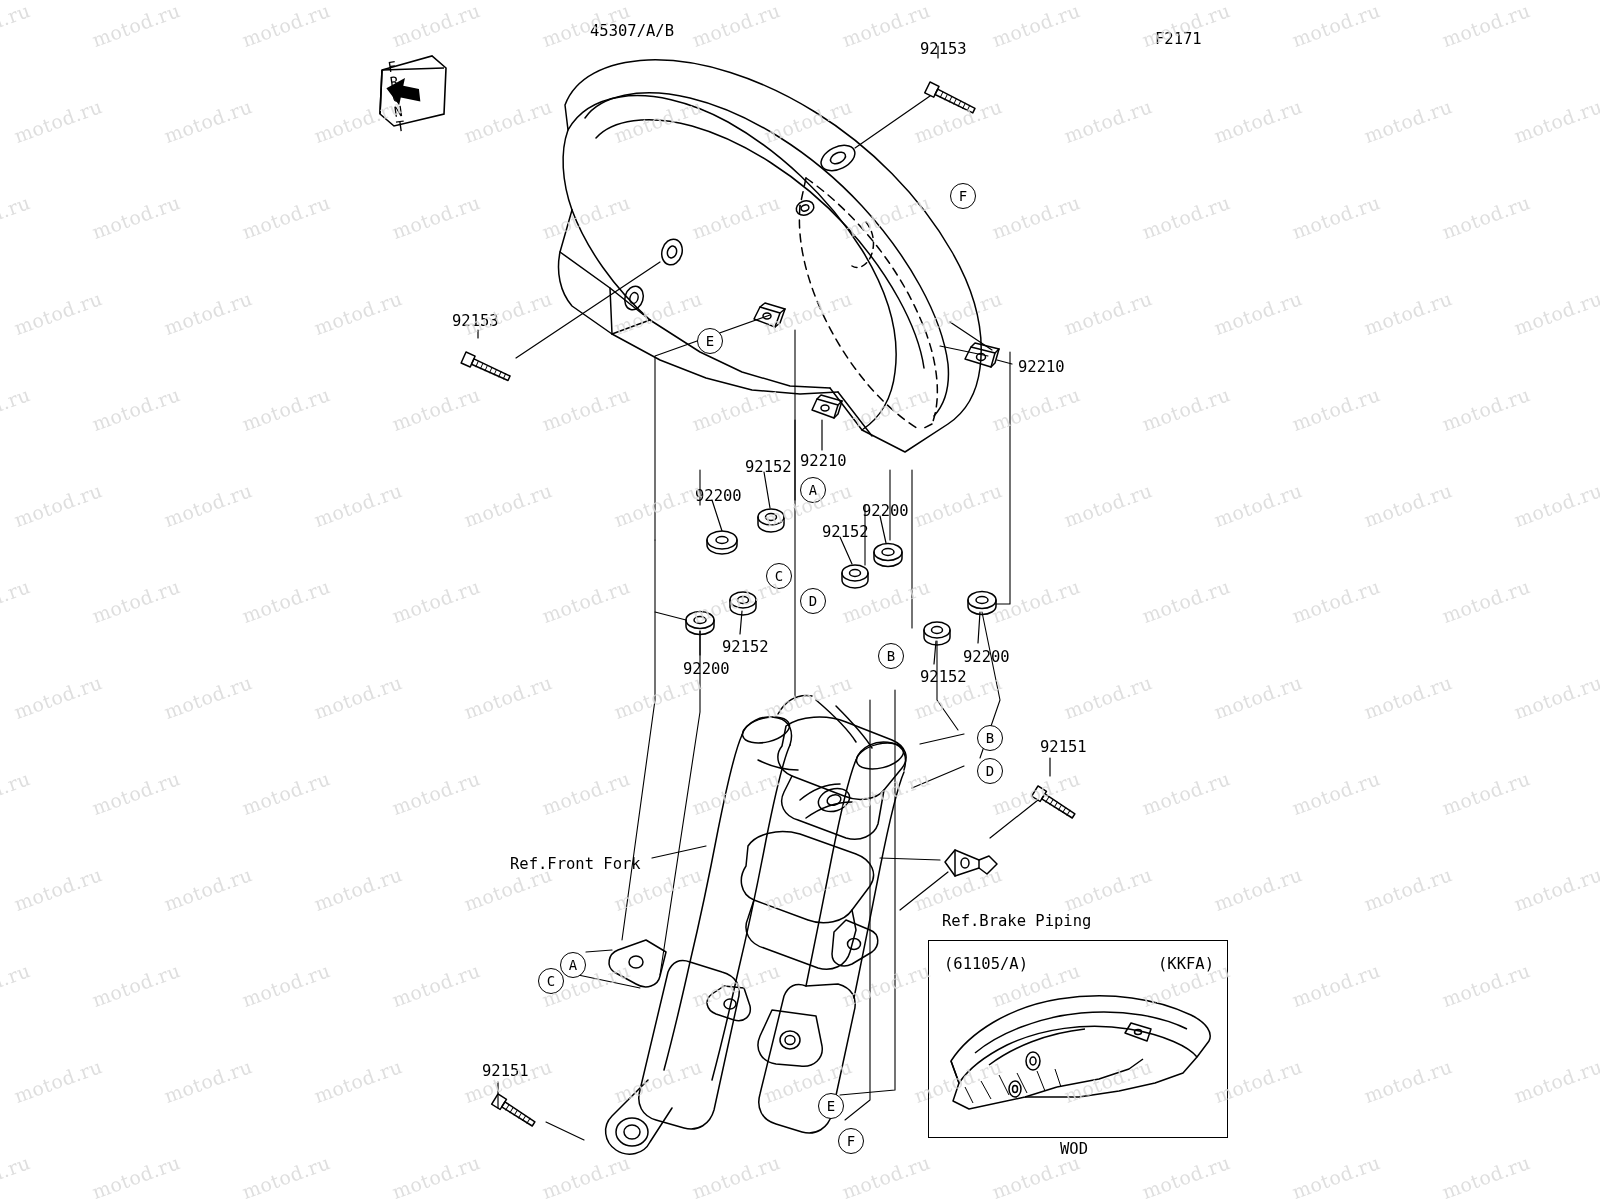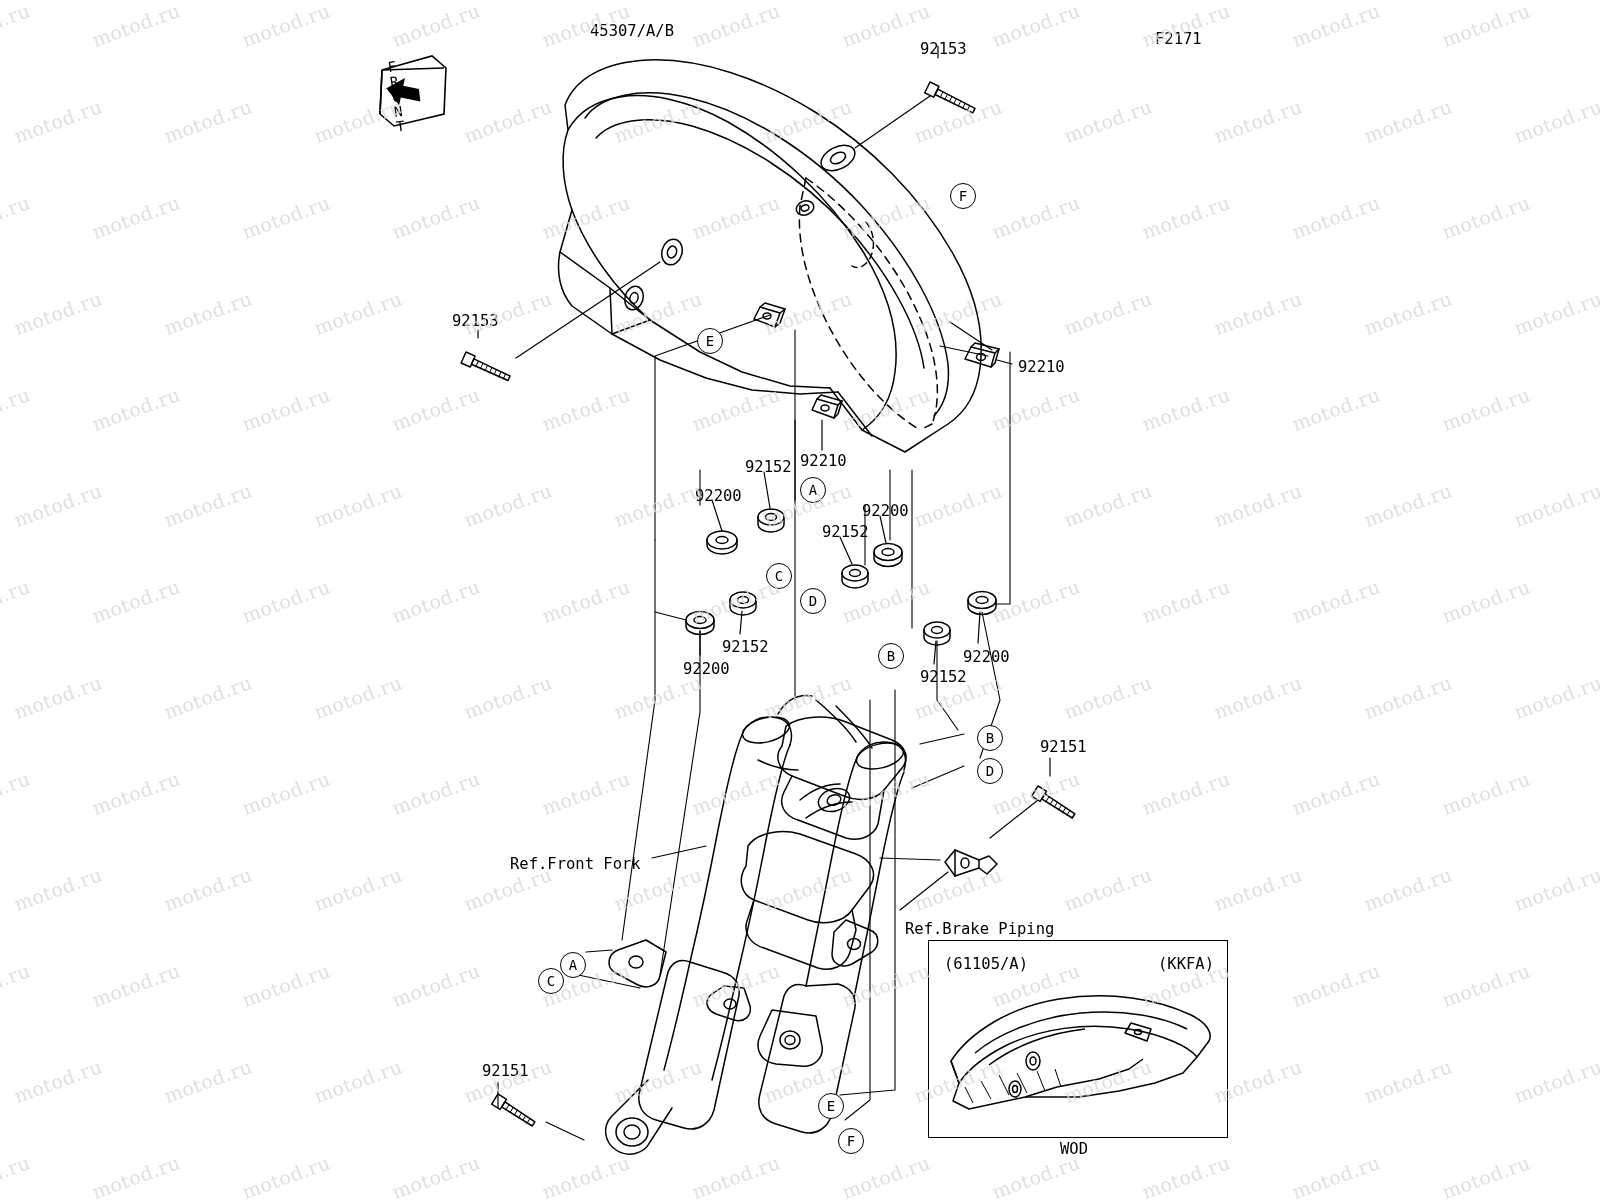--- a/index.html
+++ b/index.html
@@ -390,21 +390,21 @@
       <div class="label" style="left: 745px; top: 458px;">92152</div>
       <div class="label" style="left: 695px; top: 487px;">92200</div>
       <div class="label" style="left: 862px; top: 502px;">92200</div>
       <div class="label" style="left: 822px; top: 523px;">92152</div>
       <div class="label" style="left: 722px; top: 638px;">92152</div>
       <div class="label" style="left: 683px; top: 660px;">92200</div>
       <div class="label" style="left: 963px; top: 648px;">92200</div>
       <div class="label" style="left: 920px; top: 668px;">92152</div>
       <div class="label" style="left: 1040px; top: 738px;">92151</div>
       <div class="label" style="left: 510px; top: 855px;">Ref.Front Fork</div>
-      <div class="label" style="left: 905px; top: 912px; margin-top: 8px;">Ref.Brake Piping</div>
+      <div class="label" style="left: 942px; top: 912px;">Ref.Brake Piping</div>
       <div class="label" style="left: 482px; top: 1062px;">92151</div>
     </div>
 
   <div id="callouts">
       <div class="callout" style="left: 950px; top: 183px;">F</div>
       <div class="callout" style="left: 697px; top: 328px;">E</div>
       <div class="callout" style="left: 800px; top: 477px;">A</div>
       <div class="callout" style="left: 766px; top: 563px;">C</div>
       <div class="callout" style="left: 800px; top: 588px;">D</div>
       <div class="callout" style="left: 878px; top: 643px;">B</div>

